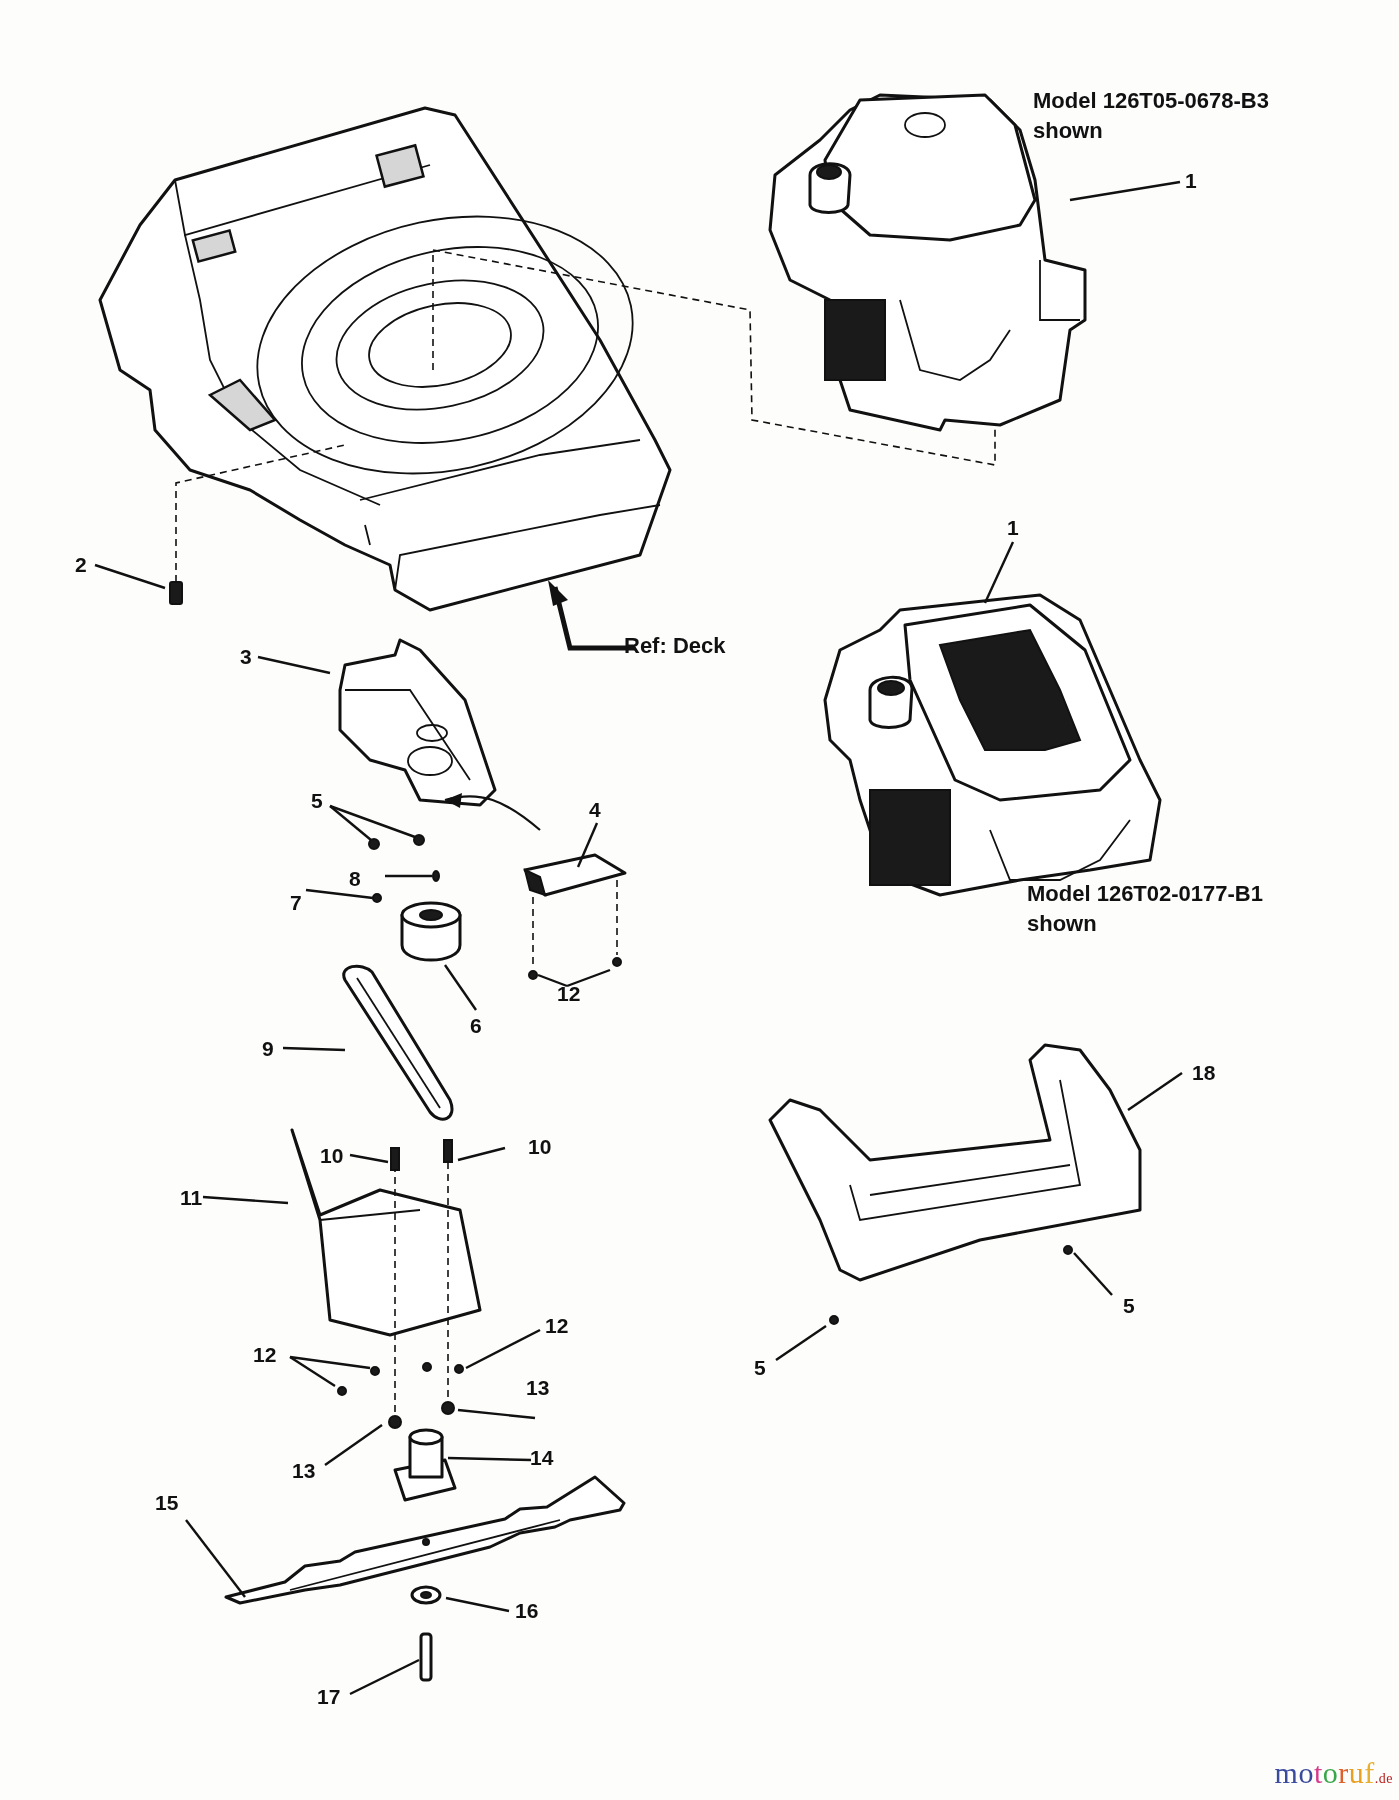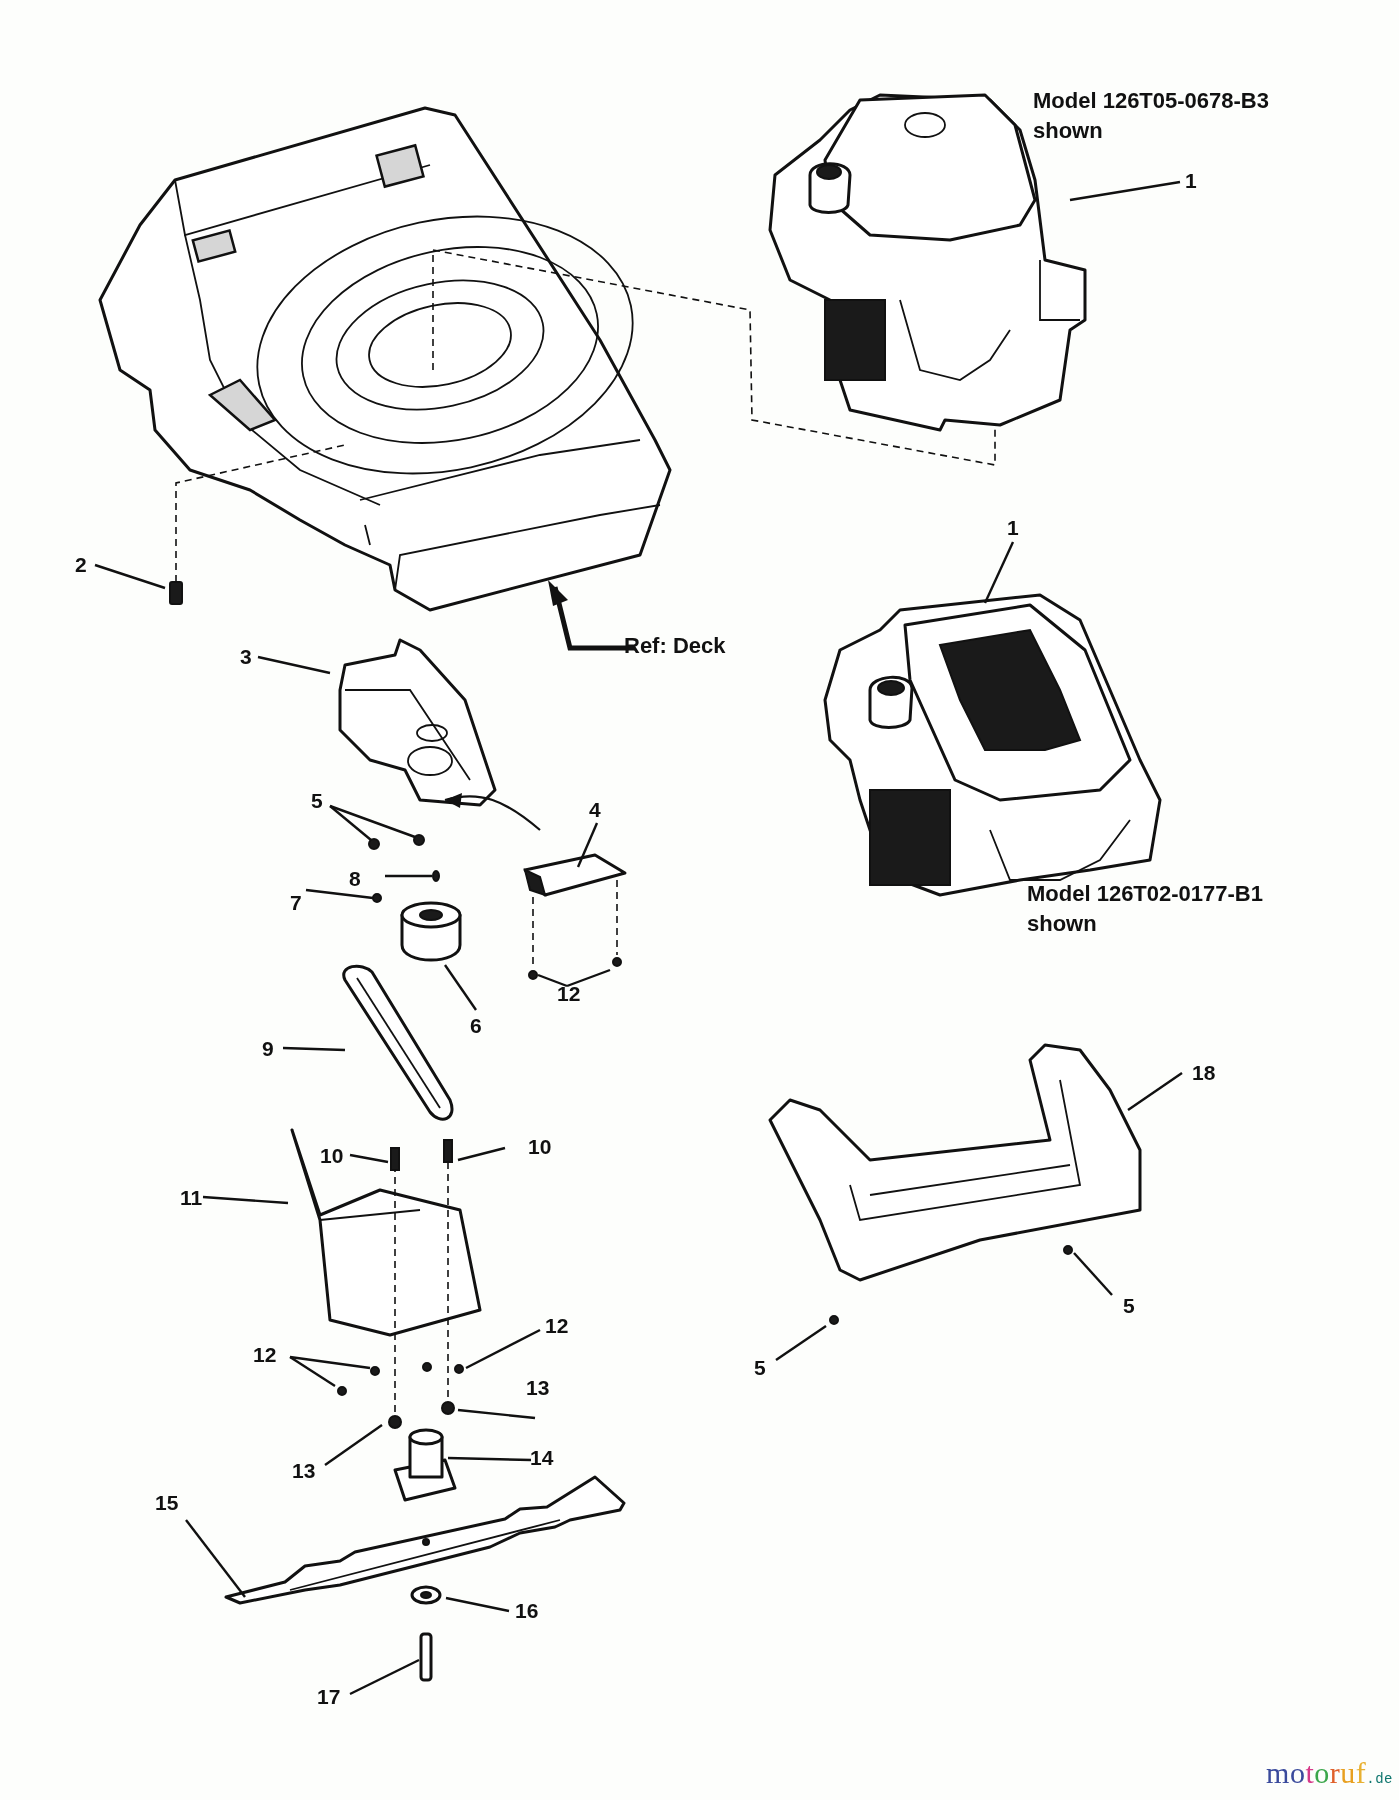--- a/index.html
+++ b/index.html
@@ -8,21 +8,21 @@
   .lbl{font-family:"Liberation Sans",sans-serif;font-weight:bold;font-size:21px;fill:#111;}
   .cap{font-family:"Liberation Sans",sans-serif;font-weight:bold;font-size:22px;fill:#111;}
   .ln{stroke:#111;stroke-width:2.4;fill:none;}
   .part{stroke:#111;stroke-width:3;fill:#fff;stroke-linejoin:round;}
   .thin{stroke:#111;stroke-width:1.8;fill:none;}
   .dash{stroke:#111;stroke-width:1.6;fill:none;stroke-dasharray:7 5;}
   .dark{fill:#1a1a1a;stroke:#111;stroke-width:2;}
   .grey{fill:#d6d6d6;stroke:#111;stroke-width:2.5;}
   .wm{position:absolute;right:6px;bottom:10px;font-family:"Liberation Serif",serif;font-size:30px;letter-spacing:0.5px;}
   .wm span{display:inline-block;}
-  .wm .tld{font-family:Liberation Mono, monospace;font-size:14px;color:#0f766e;}
+  .wm .tld{font-family:Liberation Serif, serif;font-size:14px;color:#b91c1c;}
 </style>
 </head>
 <body>
 
 <svg id="diagram" viewBox="0 0 1399 1800" xmlns="http://www.w3.org/2000/svg">
 
   <g>
     <path class="part" d="M100,300 L140,225 L175,180 L425,108 L455,115 L600,340 L655,440 L670,470 L640,555 L430,610 L395,590 L390,565 L345,545 L300,520 L250,490 L190,470 L155,430 L150,390 L120,370 Z"></path>
     <path class="thin" d="M175,180 L185,235 L430,165"></path>
     <path class="thin" d="M185,235 L200,300 L210,360 L240,420 L300,470 L380,505"></path>

